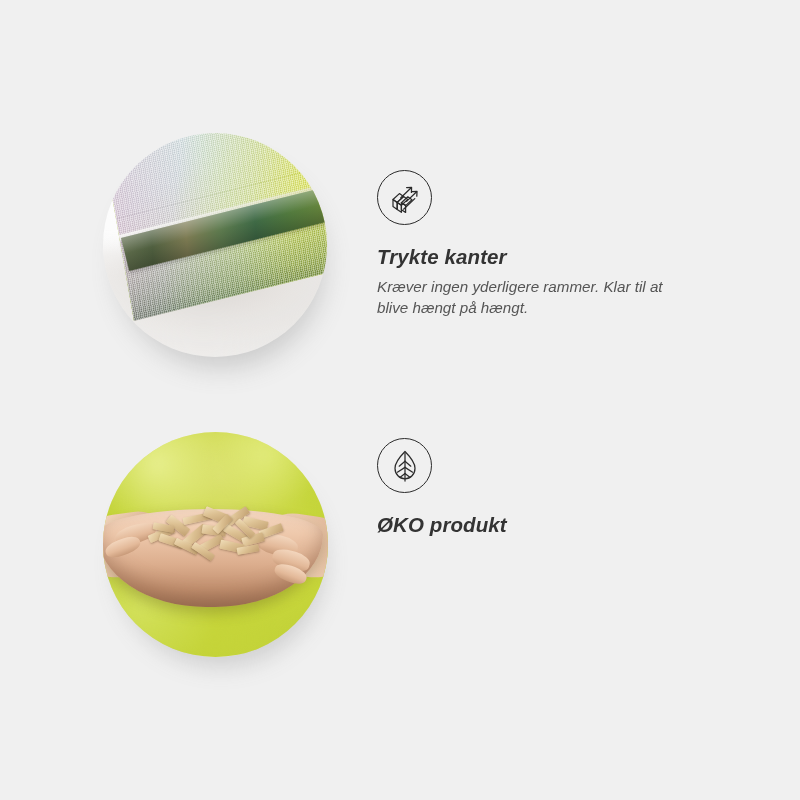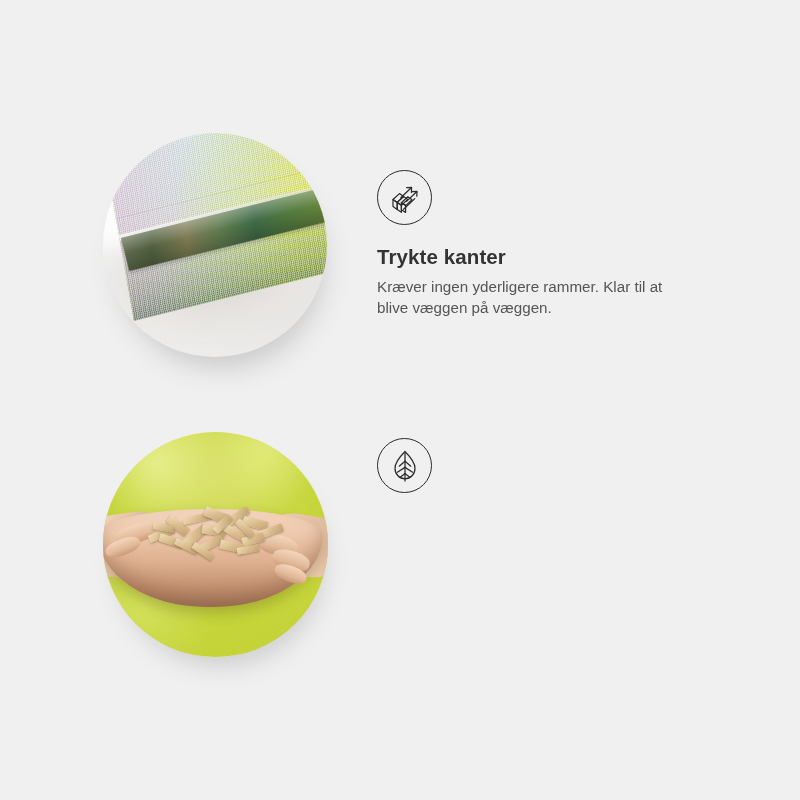--- a/index.html
+++ b/index.html
@@ -20,20 +20,21 @@
     inset: 0;
     width: 800px;
     height: 800px;
   }
 
   
   .feature {
     position: absolute;
     left: 0;
     width: 708px;
+    font-style: italic;
   }
   .feature-1 { top: 120px; height: 270px; }
   .feature-2 { top: 415px; height: 260px; }
 
   
   .photo-wrap {
     position: absolute;
     border-radius: 50%;
     overflow: hidden;
   }
@@ -342,21 +343,21 @@
 
           <path d="M12.8 16.8 L23.2 6.8"></path>
           <path d="M18.6 6.6 L23.6 6.4 L23.4 11.4"></path>
           <path d="M18.6 20.4 L28.6 10.8"></path>
           <path d="M24.2 10.6 L29 10.4 L28.8 15.2"></path>
           <path d="M15.6 28.2 L26.8 17.6"></path>
         </svg>
       </div>
       <h3 class="feature-title">Trykte kanter</h3>
       <p class="feature-desc">Kræver ingen yderligere rammer.  Klar til at
-blive væggen på væggen.</p>
+blive hængt på hængt.</p>
     </div>
   </section>
 
   <section class="feature feature-2">
 
     <div class="photo-shadow-2"></div>
     <div class="photo-wrap photo-2">
       <div class="photo-inner">
         <div class="p2-bg"></div>
         <div class="p2-blurlights"></div>
@@ -406,16 +407,17 @@
           <path d="M17 4 L17 32"></path>
 
           <path d="M17 12.2 L11.2 17.2"></path>
           <path d="M17 12.2 L22.8 17.2"></path>
           <path d="M17 18.4 L9.4 23.2"></path>
           <path d="M17 18.4 L24.6 23.2"></path>
           <path d="M17 24.6 L12.2 28.2"></path>
           <path d="M17 24.6 L21.8 28.2"></path>
         </svg>
       </div>
+      <h3 class="feature-title">ØKO produkt</h3>
     </div>
   </section>
 
 </div>
 
 </body></html>

